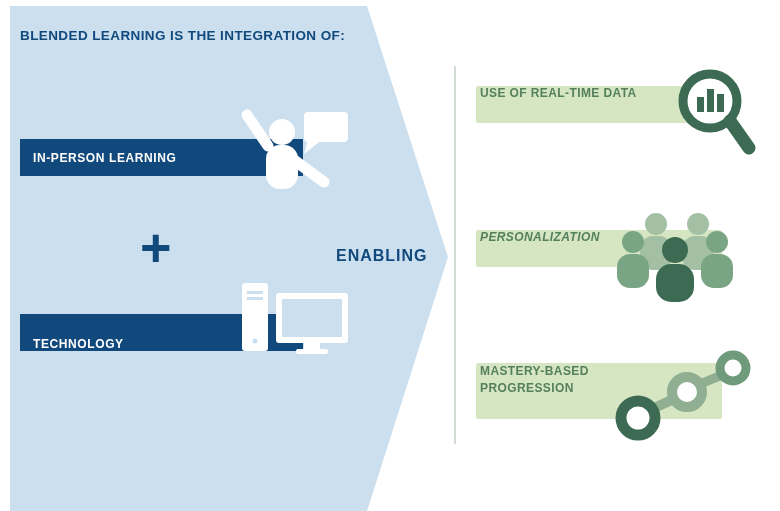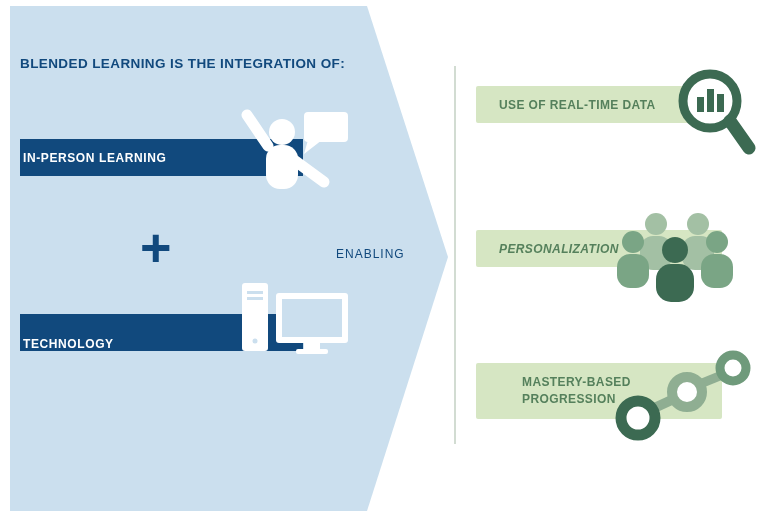--- a/index.html
+++ b/index.html
@@ -8,57 +8,56 @@
     background:#ffffff;
     font-family:"Liberation Sans", sans-serif;
   }
   .abs{position:absolute;}
   svg{display:block;}
 
   .title{
     left:20px;top:28px;width:370px;
     font-size:13.5px;font-weight:bold;letter-spacing:.4px;
     color:#11497d;
-    margin-top:28px;
   }
   .blue-bar{
     background:#11497d;color:#ffffff;
     display:flex;align-items:center;
-    padding-left:3px;box-sizing:border-box;
+    padding-left:13px;box-sizing:border-box;
     font-size:12px;font-weight:bold;letter-spacing:.6px;
   }
   .bar-inperson{left:20px;top:139px;width:283px;height:37px;}
   .bar-technology{left:20px;top:314px;width:283px;height:37px;align-items:flex-end;}
 
   .plus{
     left:140px;top:220px;
     font-size:54px;font-weight:bold;line-height:1;
     color:#11497d;
   }
   .enabling{
     left:336px;top:247px;
-    font-size:12px;font-weight:normal;letter-spacing:1px;
+    font-size:16px;font-weight:bold;letter-spacing:1px;
     color:#11497d;
   }
   .divider{
     left:454px;top:66px;width:2px;height:378px;
     background:#d2dcd2;
   }
 
   .green-bar{
     background:#d6e6c3;color:#55805c;
-    display:flex;align-items:center;
-    padding-left:23px;box-sizing:border-box;
+    display:flex;
+    padding-left:4px;box-sizing:border-box;
     font-size:12px;font-weight:bold;letter-spacing:.4px;
     border-radius:2px;
   }
   .green-bar-1{left:476px;top:86px;width:246px;height:37px;}
   .green-bar-2{left:476px;top:230px;width:246px;height:37px;font-style:italic;}
   .green-bar-3{left:476px;top:363px;width:246px;height:56px;line-height:1.4;}
-  .green-bar-3 span{display:inline-block;max-width:150px;margin-left:23px;}
+  .green-bar-3 span{display:inline-block;max-width:150px;}
 
   .icon-person{left:236px;top:102px;}
   .icon-computer{left:240px;top:283px;}
   .icon-magnifier{left:666px;top:62px;}
   .icon-people{left:612px;top:204px;}
   .icon-links{left:608px;top:348px;}
 </style>
 </head>
 <body>
 

